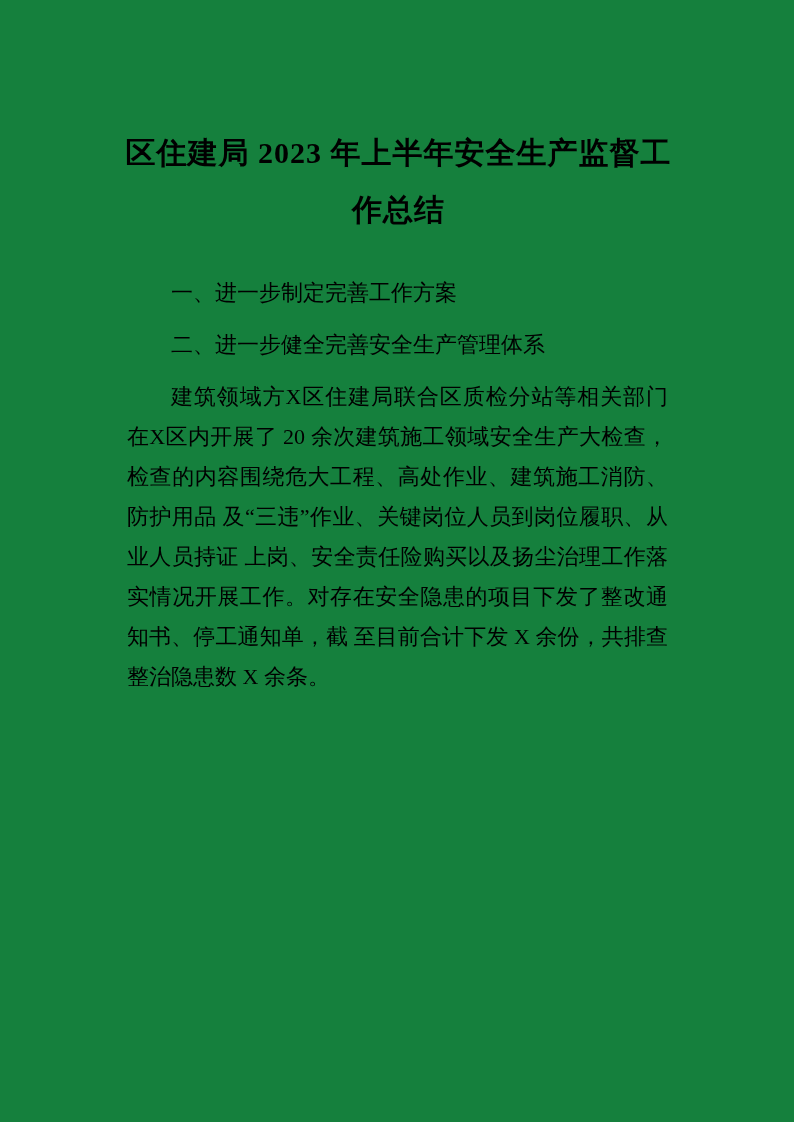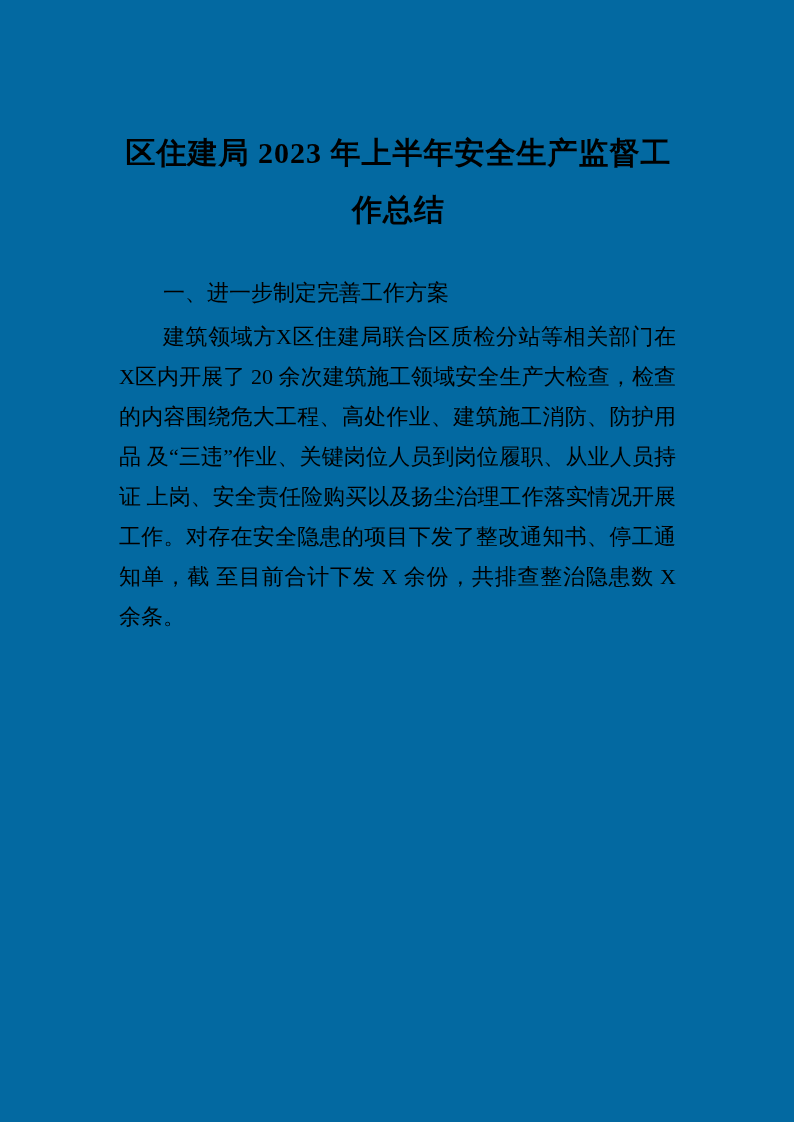--- a/index.html
+++ b/index.html
@@ -5,49 +5,50 @@
   html, body {
     margin: 0;
     padding: 0;
     background: #ffffff;
   }
   .page {
     position: relative;
     width: 794px;
     height: 1122px;
     margin: 0 auto;
-    background: #0369a1;
+    background: #15803d;
     overflow: hidden;
     box-sizing: border-box;
     color: #000000;
     font-family: "Liberation Serif", "DejaVu Serif", serif;
   }
   .doc-title {
     margin: 124px 112px 0 115px;
     font-size: 30px;
     font-weight: 700;
     line-height: 57px;
     text-align: center;
     letter-spacing: 1px;
   }
   .doc-body {
     margin: 35px 114px 0 115px;
     font-size: 22px;
     line-height: 40px;
     text-align: justify;
   }
   .para {
-    margin: 4px;
+    margin: 12px;
     padding: 0;
     text-indent: 2em;
     word-break: break-all;
   }
 </style>
 </head>
 <body>
 
 <div class="page">
   <h1 class="doc-title">区住建局 2023 年上半年安全生产监督工作总结</h1>
   <div class="doc-body">
       <p class="para heading">一、进一步制定完善工作方案</p>
+      <p class="para heading">二、进一步健全完善安全生产管理体系</p>
       <p class="para body">建筑领域方X区住建局联合区质检分站等相关部门在X区内开展了 20 余次建筑施工领域安全生产大检查，检查的内容围绕危大工程、高处作业、建筑施工消防、防护用品 及“三违”作业、关键岗位人员到岗位履职、从业人员持证 上岗、安全责任险购买以及扬尘治理工作落实情况开展工作。对存在安全隐患的项目下发了整改通知书、停工通知单，截 至目前合计下发 X 余份，共排查整治隐患数 X 余条。</p>
     </div>
 </div>
 
 </body></html>

